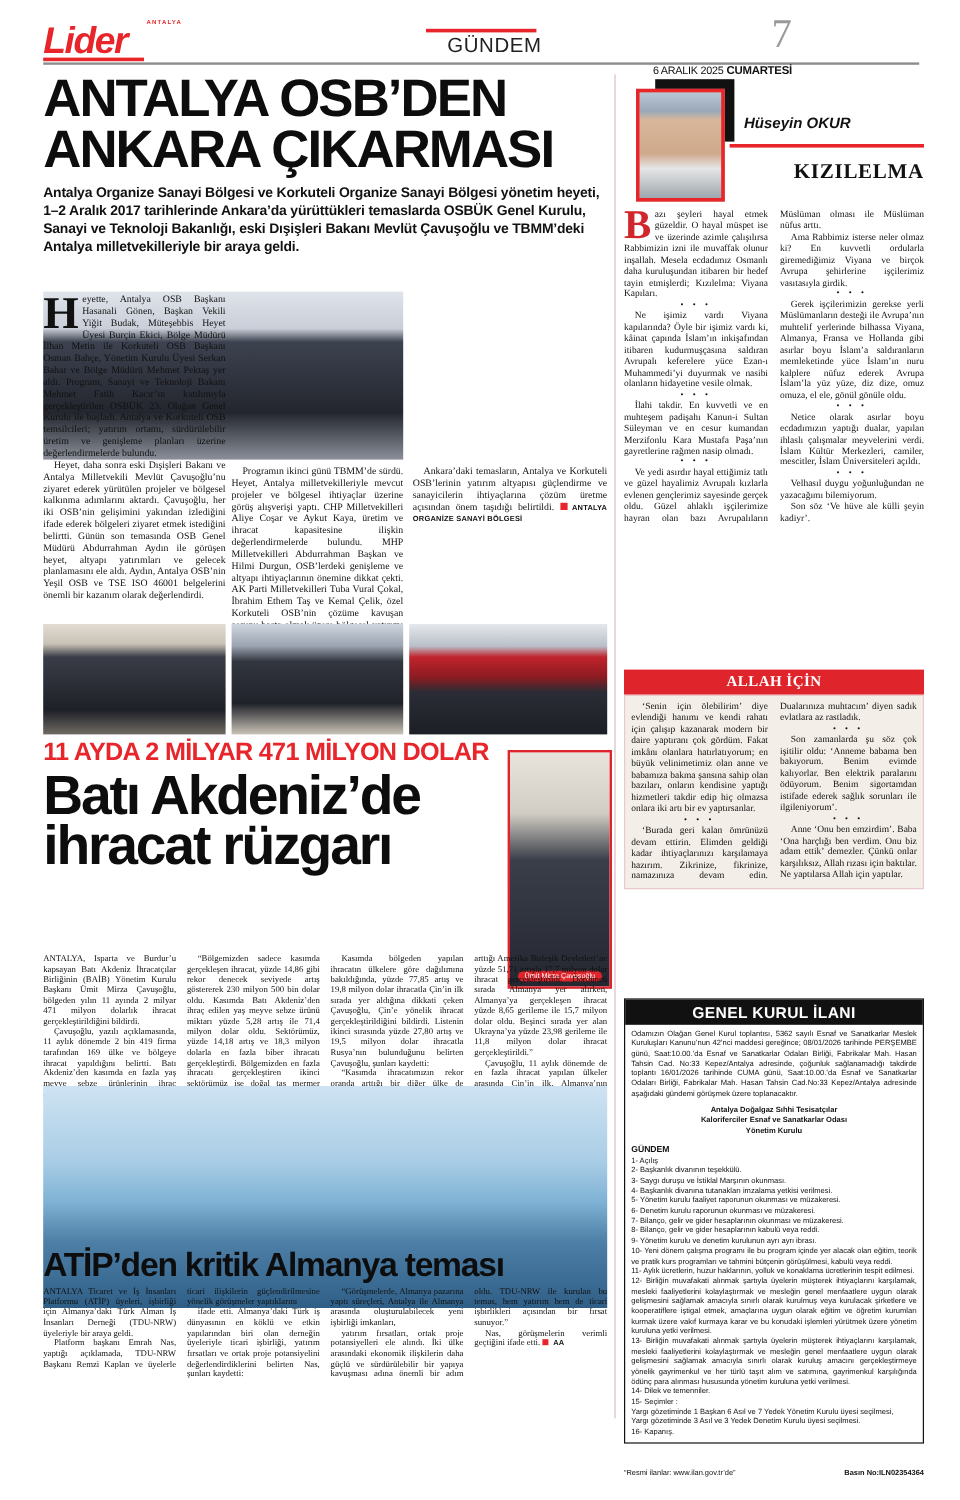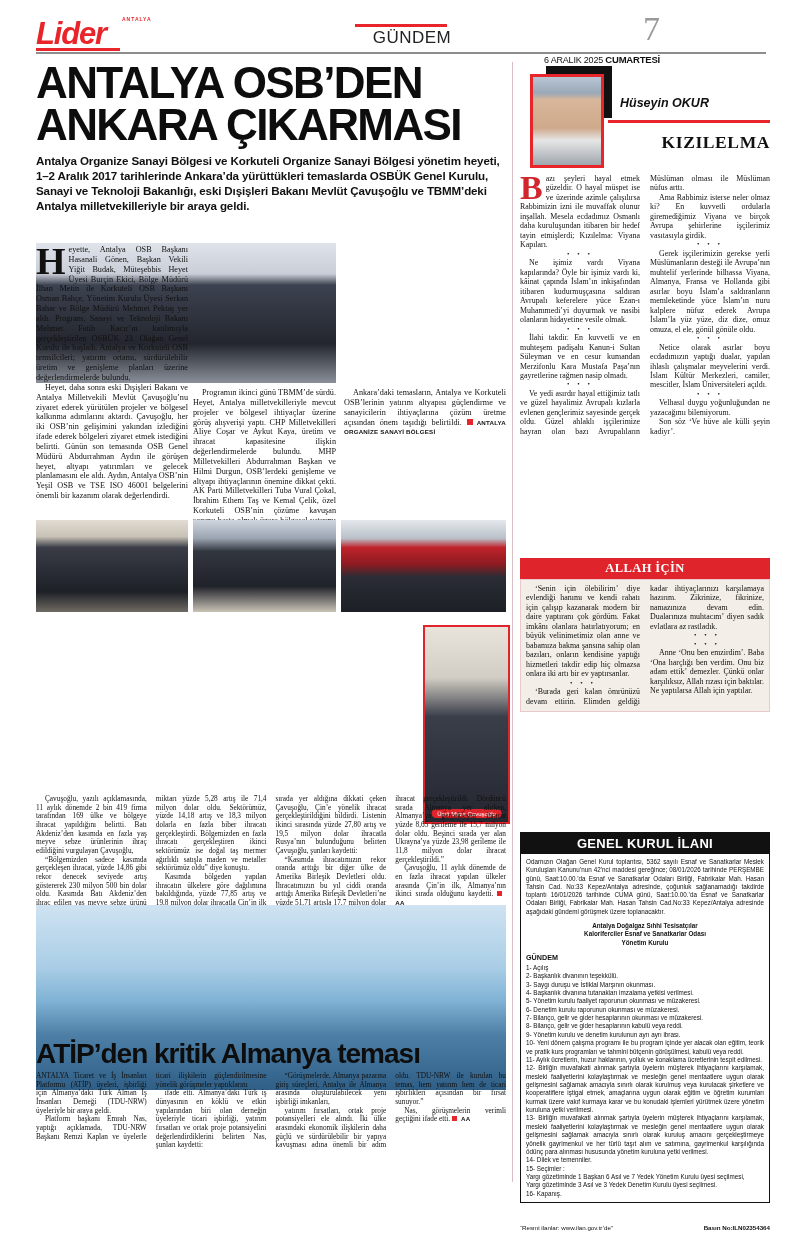--- a/index.html
+++ b/index.html
@@ -141,45 +141,53 @@
 
   <div style="position:absolute;left:344px;top:388px;width:162px;font-size:8.2px;line-height:1.2;text-align:justify;">
     <p style="margin:0;text-indent:9px;"><span>Ankara’daki temasların, Antalya ve Korkuteli OSB’lerinin yatırım altyapısı güçlendirme ve sanayicilerin ihtiyaçlarına çözüm üretme açısından önem taşıdığı belirtildi.</span>
       <span class="sqred" style="width:6px;height:6px;"></span><span class="credit">ANTALYA ORGANİZE SANAYİ BÖLGESİ</span></p>
   </div>
 
   <div class="photo ph-group" style="position:absolute;left:36px;top:520px;width:152px;height:92px;"></div>
   <div class="photo ph-meet" style="position:absolute;left:193px;top:520px;width:143px;height:92px;"></div>
   <div class="photo ph-flag" style="position:absolute;left:341px;top:520px;width:165px;height:92px;"></div>
 
+  <div style="position:absolute;left:36px;top:615px;width:380px;">
+    <div class="kicker">11 AYDA 2 MİLYAR 471 MİLYON DOLAR</div>
+    <h2 class="headline2" style="margin-top:2px;">
+      <span>Batı Akdeniz’de</span><br>
+      <span>ihracat rüzgarı</span>
+    </h2>
+  </div>
 
   <div class="photo ph-portrait" style="position:absolute;left:423px;top:625px;width:83px;height:195px;border:2px solid #e0242b;">
     <div class="cap">Ümit Mirza Çavuşoğlu</div>
   </div>
 
   <div style="position:absolute;left:36px;top:795px;width:470px;">
     <div style="column-count:4;column-gap:9px;font-size:7.3px;line-height:1.19;text-align:justify;">
+      <p style="margin:0;text-indent:0;"><span>ANTALYA, Isparta ve Burdur’u kapsayan Batı Akdeniz İhracatçılar Birliğinin (BAİB) Yönetim Kurulu Başkanı Ümit Mirza Çavuşoğlu, bölgeden yılın 11 ayında 2 milyar 471 milyon dolarlık ihracat gerçekleştirildiğini bildirdi.</span></p>
       <p style="margin:0;text-indent:9px;"><span>Çavuşoğlu, yazılı açıklamasında, 11 aylık dönemde 2 bin 419 firma tarafından 169 ülke ve bölgeye ihracat yapıldığını belirtti. Batı Akdeniz’den kasımda en fazla yaş meyve sebze ürünlerinin ihraç edildiğini vurgulayan Çavuşoğlu,</span></p>
       <p style="margin:0;text-indent:9px;"><span>“Bölgemizden sadece kasımda gerçekleşen ihracat, yüzde 14,86 gibi rekor denecek seviyede artış göstererek 230 milyon 500 bin dolar oldu. Kasımda Batı Akdeniz’den ihraç edilen yaş meyve sebze ürünü miktarı yüzde 5,28 artış ile 71,4 milyon dolar oldu. Sektörümüz, yüzde 14,18 artış ve 18,3 milyon dolarla en fazla biber ihracatı gerçekleştirdi. Bölgemizden en fazla ihracatı gerçekleştiren ikinci sektörümüz ise doğal taş mermer ağırlıklı satışla maden ve metaller sektörümüz oldu” diye konuştu.</span></p>
       <p style="margin:0;text-indent:9px;"><span>Kasımda bölgeden yapılan ihracatın ülkelere göre dağılımına bakıldığında, yüzde 77,85 artış ve 19,8 milyon dolar ihracatla Çin’in ilk sırada yer aldığına dikkati çeken Çavuşoğlu, Çin’e yönelik ihracat gerçekleştirildiğini bildirdi. Listenin ikinci sırasında yüzde 27,80 artış ve 19,5 milyon dolar ihracatla Rusya’nın bulunduğunu belirten Çavuşoğlu, şunları kaydetti:</span></p>
       <p style="margin:0;text-indent:9px;"><span>“Kasımda ihracatımızın rekor oranda arttığı bir diğer ülke de Amerika Birleşik Devletleri oldu. İhracatımızın bu yıl ciddi oranda arttığı Amerika Birleşik Devletleri’ne yüzde 51,71 artışla 17,7 milyon dolar ihracat gerçekleştirildi. Dördüncü sırada Almanya yer alırken, Almanya’ya gerçekleşen ihracat yüzde 8,65 gerileme ile 15,7 milyon dolar oldu. Beşinci sırada yer alan Ukrayna’ya yüzde 23,98 gerileme ile 11,8 milyon dolar ihracat gerçekleştirildi.”</span></p>
       <p style="margin:0;text-indent:9px;"><span>Çavuşoğlu, 11 aylık dönemde de en fazla ihracat yapılan ülkeler arasında Çin’in ilk, Almanya’nın ikinci sırada olduğunu kaydetti.</span>
         <span class="sqred" style="width:5px;height:5px;"></span><span class="credit">AA</span></p>
     </div>
   </div>
 
   <div class="photo ph-ship" style="position:absolute;left:36px;top:905px;width:470px;height:185px;"></div>
 
   <div style="position:absolute;left:36px;top:1040px;width:470px;">
     <h2 class="headline3">ATİP’den kritik Almanya teması</h2>
     <div style="column-count:4;column-gap:9px;font-size:7.3px;line-height:1.19;text-align:justify;margin-top:4px;">
       <p style="margin:0;text-indent:0;"><span>ANTALYA Ticaret ve İş İnsanları Platformu (ATİP) üyeleri, işbirliği için Almanya’daki Türk Alman İş İnsanları Derneği (TDU-NRW) üyeleriyle bir araya geldi.</span></p>
       <p style="margin:0;text-indent:9px;"><span>Platform başkanı Emrah Nas, yaptığı açıklamada, TDU-NRW Başkanı Remzi Kaplan ve üyelerle ticari ilişkilerin güçlendirilmesine yönelik görüşmeler yaptıklarını</span></p>
       <p style="margin:0;text-indent:9px;"><span>ifade etti. Almanya’daki Türk iş dünyasının en köklü ve etkin yapılarından biri olan derneğin üyeleriyle ticari işbirliği, yatırım fırsatları ve ortak proje potansiyelini değerlendirdiklerini belirten Nas, şunları kaydetti:</span></p>
-      <p style="margin:0;text-indent:9px;"><span>“Görüşmelerde, Almanya pazarına giriş süreçleri, Antalya ile Almanya arasında oluşturulabilecek yeni işbirliği imkanları,</span></p>
+      <p style="margin:0;text-indent:9px;"><span>“Görüşmelerde, Almanya pazarına yaptı süreçleri, Antalya ile Almanya arasında oluşturulabilecek yeni işbirliği imkanları,</span></p>
       <p style="margin:0;text-indent:9px;"><span>yatırım fırsatları, ortak proje potansiyelleri ele alındı. İki ülke arasındaki ekonomik ilişkilerin daha güçlü ve sürdürülebilir bir yapıya kavuşması adına önemli bir adım oldu. TDU-NRW ile kurulan bu temas, hem yatırım hem de ticari işbirlikleri açısından bir fırsat sunuyor.”</span></p>
       <p style="margin:0;text-indent:9px;"><span>Nas, görüşmelerin verimli geçtiğini ifade etti.</span>
         <span class="sqred" style="width:5px;height:5px;"></span><span class="credit">AA</span></p>
     </div>
   </div>
 
   <div class="right">
     <div class="author-box">
       <div class="author-blk"></div>
       <div class="author-photo">
@@ -210,20 +218,21 @@
   </div>
 
   <div style="position:absolute;left:520px;top:558px;width:250px;">
     <div class="redbar">ALLAH İÇİN</div>
     <div class="tint" style="padding:4px 5px 5px 5px;">
       <div class="cols2">
         <p><span>‘Senin için ölebilirim’ diye evlendiği hanımı ve kendi rahatı için çalışıp kazanarak modern bir daire yaptıranı çok gördüm. Fakat imkânı olanlara hatırlatıyorum; en büyük velinimetimiz olan anne ve babamıza bakma şansına sahip olan bazıları, onların kendisine yaptığı hizmetleri takdir edip hiç olmazsa onlara iki artı bir ev yaptırsanlar.</span></p>
         <p class="stars">• • •</p>
         <p><span>‘Burada geri kalan ömrünüzü devam ettirin. Elimden geldiği kadar ihtiyaçlarınızı karşılamaya hazırım. Zikrinize, fikrinize, namazınıza devam edin. Dualarınıza muhtacım’ diyen sadık evlatlara az rastladık.</span></p>
         <p class="stars">• • •</p>
+        <p><span>Son zamanlarda şu söz çok işitilir oldu: ‘Anneme babama ben bakıyorum. Benim evimde kalıyorlar. Ben elektrik paralarını ödüyorum. Benim sigortamdan istifade ederek sağlık sorunları ile ilgileniyorum’.</span></p>
         <p class="stars">• • •</p>
         <p><span>Anne ‘Onu ben emzirdim’. Baba ‘Ona harçlığı ben verdim. Onu biz adam ettik’ demezler. Çünkü onlar karşılıksız, Allah rızası için baktılar. Ne yaptılarsa Allah için yaptılar.</span></p>
       </div>
     </div>
   </div>
 
   <div style="position:absolute;left:520px;top:832px;width:250px;border:1px solid #111;box-sizing:border-box;">
     <div class="blackbar">GENEL KURUL İLANI</div>
     <div style="padding:4px 5px 4px 5px;">
       <div class="ilan">Odamızın Olağan Genel Kurul toplantısı, 5362 sayılı Esnaf ve Sanatkarlar Meslek Kuruluşları Kanunu’nun 42’nci maddesi gereğince; 08/01/2026 tarihinde PERŞEMBE günü, Saat:10.00.’da Esnaf ve Sanatkarlar Odaları Birliği, Fabrikalar Mah. Hasan Tahsin Cad. No:33 Kepez/Antalya adresinde, çoğunluk sağlanamadığı takdirde toplantı 16/01/2026 tarihinde CUMA günü, Saat:10.00.’da Esnaf ve Sanatkarlar Odaları Birliği, Fabrikalar Mah. Hasan Tahsin Cad.No:33 Kepez/Antalya adresinde aşağıdaki gündemi görüşmek üzere toplanacaktır.</div>

